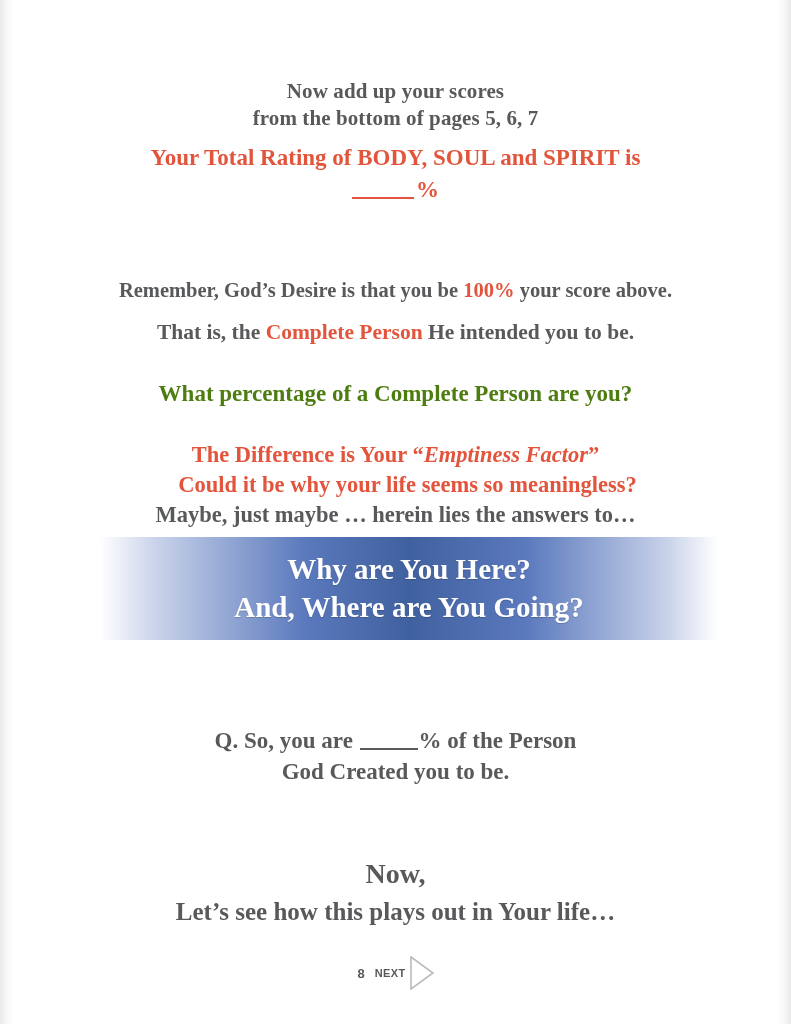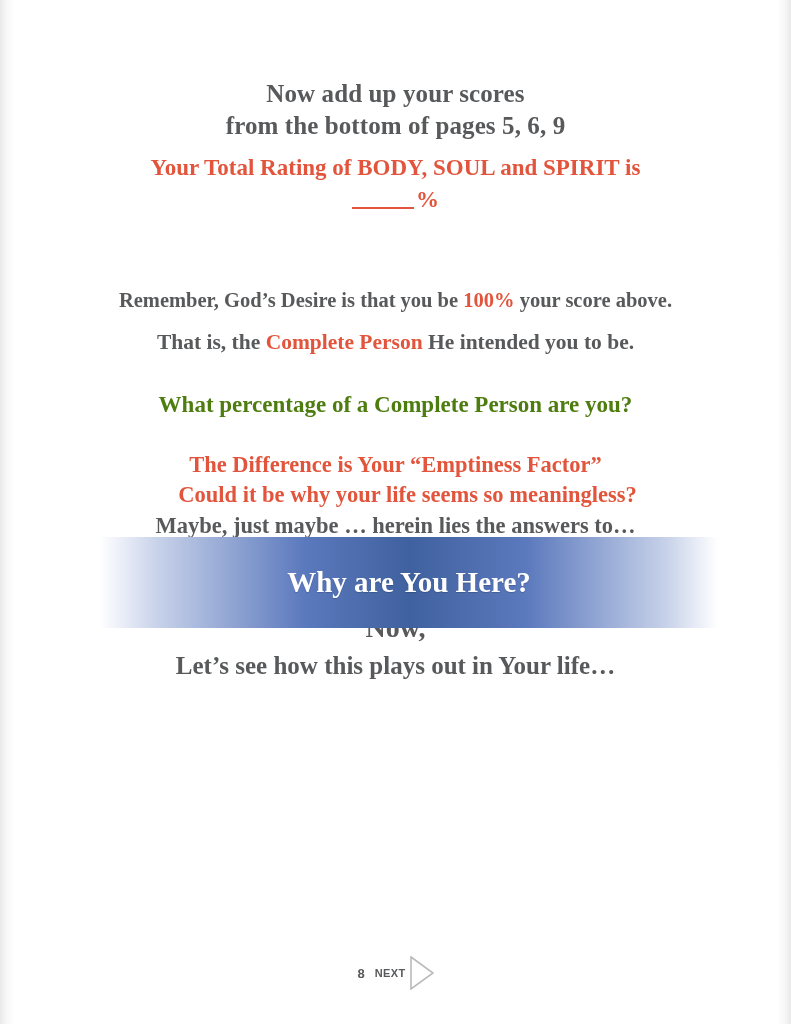--- a/index.html
+++ b/index.html
@@ -47,21 +47,21 @@
   }
 
   .blk {
     text-align: center;
     line-height: 1.28;
   }
   .red  { color: #e2553c; }
 
   .l-head1 {
     margin-top: 78px;
-    font-size: 25px;
+    font-size: 21px;
     font-weight: bold;
     color: #58595b;
     letter-spacing: 0.1px;
   }
   .l-head1 .line2 { display: block; }
 
   .l-total {
     margin-top: 11px;
     font-size: 23px;
     font-weight: bold;
@@ -107,40 +107,41 @@
     color: #4d7c0f;
   }
 
   .l-diff {
     margin-top: 32px;
     font-size: 22.5px;
     font-weight: bold;
     color: #e2553c;
   }
   .l-diff .quoted {
+    font-style: italic;
   }
   .l-diff .line2 {
     display: block;
     margin-top: 1px;
     padding-left: 24px;
   }
   .l-maybe {
     display: block;
     margin-top: 2px;
     color: #58595b;
     font-size: 22.5px;
     font-weight: bold;
   }
 
   .banner {
     position: absolute;
     left: 100px;
     top: 537px;
     width: 618px;
-    height: 91px;
+    height: 103px;
     background: linear-gradient(to right,
         #ffffff 0%,
         #c9d3ea 9%,
         #5b79bd 33%,
         #40619f 50%,
         #5b79bd 69%,
         #c9d3ea 92%,
         #ffffff 100%);
     display: flex;
     flex-direction: column;
@@ -220,21 +221,21 @@
 
 <div class="page">
 
   <div class="edge-left"></div>
   <div class="edge-right"></div>
 
   <div class="content">
 
     <div class="blk l-head1">
       <span>Now add up your scores</span>
-      <span class="line2">from the bottom of pages 5, 6, 9</span>
+      <span class="line2">from the bottom of pages 5, 6, 7</span>
     </div>
 
     <div class="blk l-total">
       <span>Your Total Rating of BODY, SOUL and SPIRIT is</span>
       <span class="pct">
         <span class="blank"></span><span>%</span>
       </span>
     </div>
 
     <div class="blk l-remember">
@@ -245,28 +246,33 @@
     </div>
 
     <div class="blk l-question">What percentage of a Complete Person are you?</div>
 
     <div class="blk l-diff">
       <span>The Difference is Your  “</span><span class="quoted">Emptiness Factor</span><span>”</span>
       <span class="line2">Could it be why your life seems so meaningless?</span>
       <span class="l-maybe">Maybe, just maybe … herein lies the answers to…</span>
     </div>
 
+    <div class="blk l-q">
+      <span>Q.  So, you are </span><span class="blank-sm"></span><span>% of the Person</span>
+      <span class="line2">God Created you to be.</span>
+    </div>
 
     <div class="blk l-now">Now,</div>
     <div class="blk l-lets">Let’s see how this plays out in Your life…</div>
 
   </div>
 
   <div class="banner">
     <div class="bl">Why are You Here?</div>
+    <div class="bl">And, Where are You Going?</div>
   </div>
 
   <div class="footer">
     <span class="page-num">8</span>
     <span class="next-wrap">
       <span class="next-label">NEXT</span>
       <span class="next-tri">
         <svg width="24" height="34" viewBox="0 0 24 34" xmlns="http://www.w3.org/2000/svg">
           <polygon points="1,1 23,17 1,33" fill="#ffffff" stroke="#b9bbbd" stroke-width="1.6"></polygon>
         </svg>

